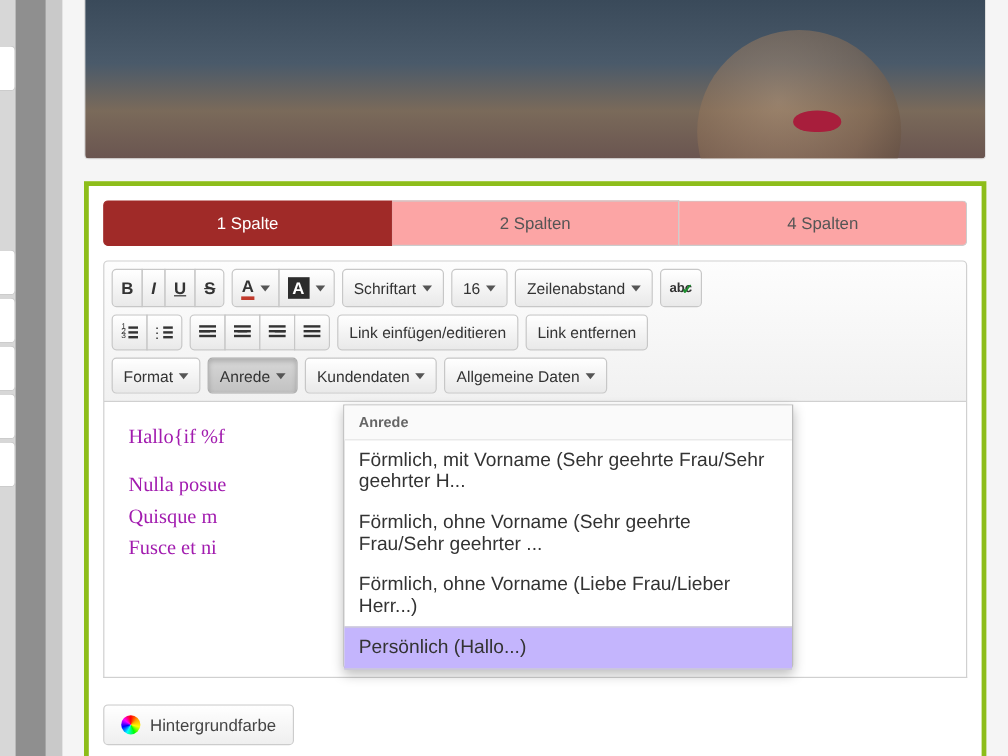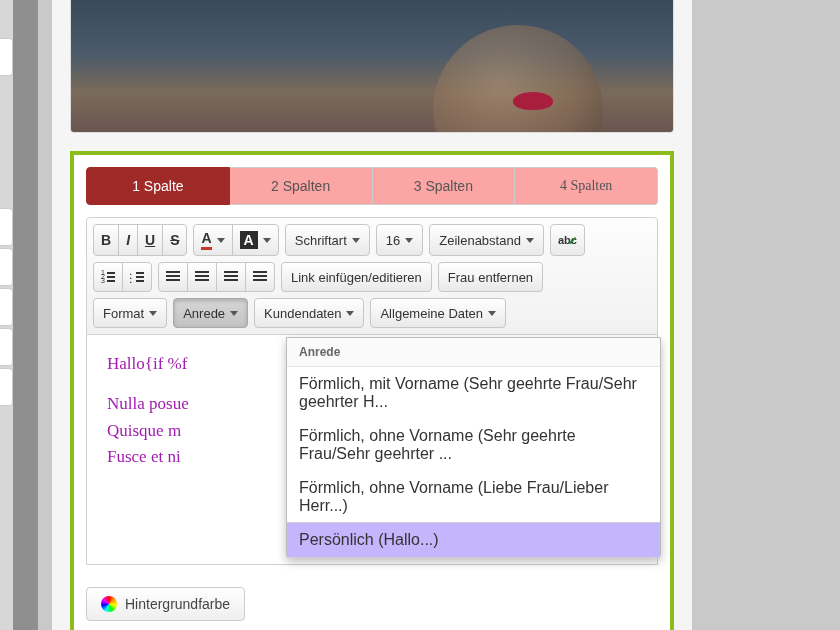--- a/index.html
+++ b/index.html
@@ -1,28 +1,28 @@
 <!DOCTYPE html>
 <html><head>
 <meta charset="utf-8">
 <style>
 * { box-sizing: border-box; margin: 0; padding: 0; }
 body { font-family: Arial, Helvetica, sans-serif; background: #8f8f8f; width: 840px; height: 630px; overflow: hidden; position: relative; }
 .sidebar-edge { position: absolute; left: 0; top: 0; width: 13px; height: 630px; background: #d7d7d7; }
 .sidebar-tab { position: absolute; left: 0; width: 13px; height: 38px; background: #fff; border: 1px solid #ccc; border-left: none; border-radius: 0 4px 4px 0; }
 .outer { position: absolute; left: 38px; top: 0; width: 802px; height: 630px; background: #c9c9c9; }
-.inner { position: absolute; left: 52px; top: 0; width: 640px; height: 630px; background: #f5f5f5; padding: 0 18px; }
+.inner { position: absolute; left: 52px; top: 0; width: 788px; height: 630px; background: #f5f5f5; padding: 0 18px; }
 .hero { width: 100%; height: 133px; background: linear-gradient(180deg,#3a4a5a 0%,#4a5a6a 40%,#7a6a5a 70%,#6a5550 100%); border: 1px solid #ddd; border-top: none; border-radius: 0 0 4px 4px; position: relative; overflow: hidden; }
 .hero::after { content:""; position:absolute; right:120px; bottom:22px; width:40px; height:18px; background:#a81e3c; border-radius:50% 50% 45% 45%; filter: blur(.5px); }
 .hero::before { content:""; position:absolute; right:70px; top:25px; width:170px; height:170px; background: radial-gradient(circle at 40% 35%, #b49578 0%, #8c6f56 50%, #3b2e26 100%); border-radius:50%; opacity:.55; }
 .editor-wrap { margin-top: 18px; border: 4px solid #8dbd1a; background: #fff; padding: 12px; }
 .col-tabs { display: flex; width: 100%; margin-bottom: 12px; border-radius: 4px; }
 .col-tab { flex: 1; text-align: center; padding: 10px 0; font-size: 14px; border: 1px solid #ccc; border-left: none; background: #fca5a5; color: #555; cursor: pointer; }
 .col-tab:first-child { border-left: 1px solid #ccc; border-radius: 4px 0 0 4px; }
-.col-tab:last-child { border-radius: 0 4px 4px 0; font-family: Liberation Serif, serif; }
+.col-tab:last-child { border-radius: 0 4px 4px 0; }
 .col-tab.active { background: #a02a28; color: #fff; border-color: #a02a28; }
 .toolbar { border: 1px solid #d0d0d0; border-radius: 4px 4px 0 0; background: linear-gradient(#fdfdfd,#f1f1f1); padding: 6px; }
 .tb-row { display: flex; flex-wrap: wrap; gap: 6px; margin-bottom: 6px; }
 .tb-row:last-child { margin-bottom: 0; }
 .btn-group { display: inline-flex; }
 .btn { background: linear-gradient(#ffffff,#e9e9e9); border: 1px solid #c7c7c7; padding: 5px 9px; font-size: 13px; color: #333; display: inline-flex; align-items: center; gap: 5px; cursor: pointer; min-height: 30px; }
 .btn-group .btn { border-radius: 0; margin-left: -1px; }
 .btn-group .btn:first-child { border-radius: 4px 0 0 4px; margin-left: 0; }
 .btn-group .btn:last-child { border-radius: 0 4px 4px 0; }
 .btn.solo { border-radius: 4px; }
@@ -72,21 +72,20 @@
 
 <div class="outer"></div>
 
 <div class="inner">
   <div class="hero"></div>
 
   <div class="editor-wrap">
     <div class="col-tabs">
       <div class="col-tab active">1 Spalte</div>
       <div class="col-tab">2 Spalten</div>
-      <div class="col-tab">3 Spalten</div>
       <div class="col-tab">4 Spalten</div>
     </div>
 
     <div class="toolbar">
       <div class="tb-row">
         <div class="btn-group">
           <button class="btn small">
               <span class="ic">B</span>
             </button>
           <button class="btn small">
@@ -155,21 +154,21 @@
                 <span></span>
               </span>
             </button>
           <button class="btn small">
               <span class="align-ic j">
                 <span></span>
               </span>
             </button>
         </div>
         <button class="btn solo">Link einfügen/editieren</button>
-        <button class="btn solo">Frau entfernen</button>
+        <button class="btn solo">Link entfernen</button>
       </div>
 
       <div class="tb-row">
         <button class="btn solo">
             <span>Format</span>
             <span class="caret"></span>
           </button>
         <button class="btn solo active">
             <span>Anrede</span>
             <span class="caret"></span>

